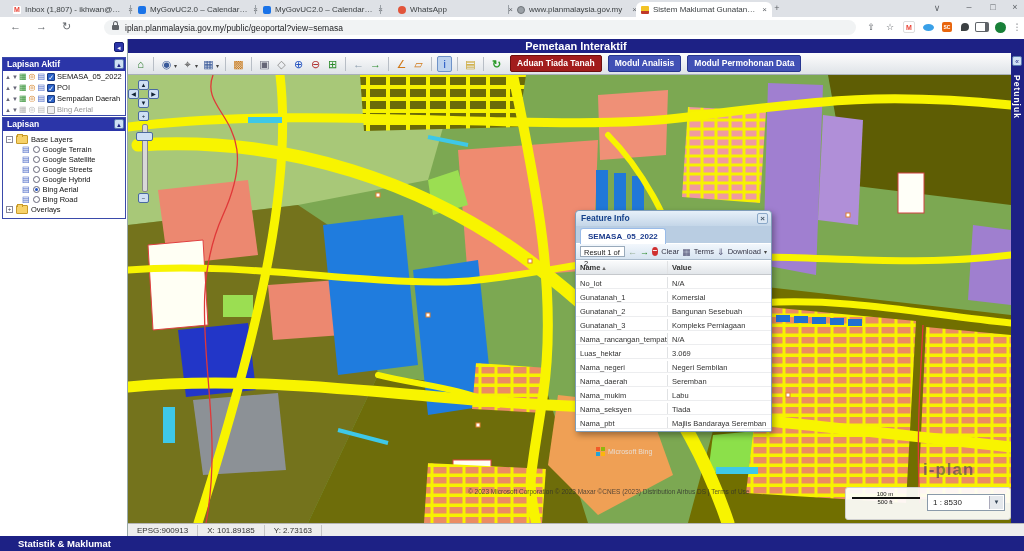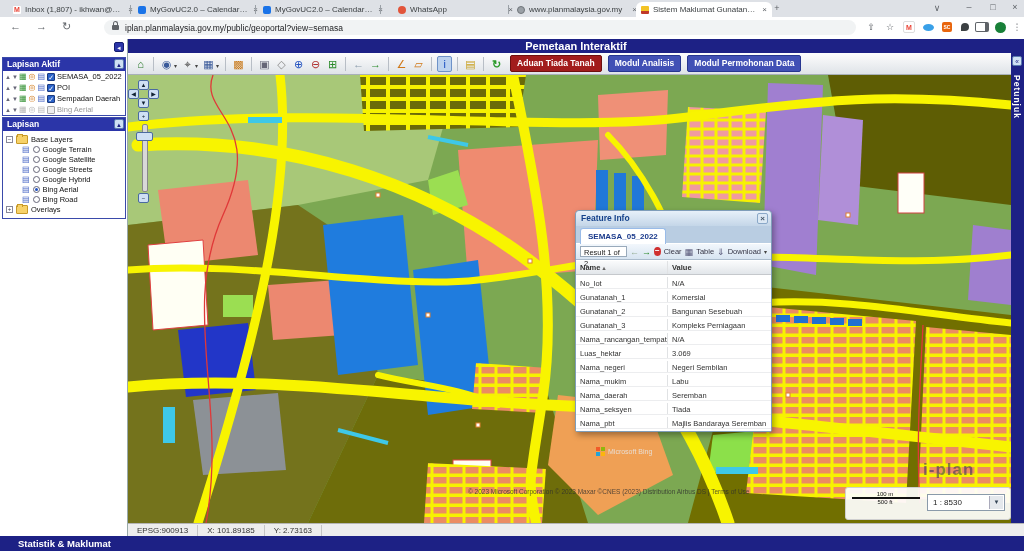--- a/index.html
+++ b/index.html
@@ -463,21 +463,21 @@
   <div id="fi-tabs">
     <span id="fi-tab">SEMASA_05_2022</span>
   </div>
   <div id="fi-toolbar">
     <span id="fi-result">Result 1 of 2</span>
     <span class="fi-ic" style="color:#9ab09a;">←</span>
     <span class="fi-ic" style="color:#2a8a2a;font-weight:bold;">→</span>
     <span class="clearic">−</span>
     <span class="fi-lbl">Clear</span>
     <span class="fi-ic">▦</span>
-    <span class="fi-lbl">Table</span>
+    <span class="fi-lbl">Terms</span>
     <span class="fi-ic">⇓</span>
     <span class="fi-lbl">Download</span>
     <span class="caret" style="margin:0;">▾</span>
   </div>
   <div id="fi-grid">
     <div class="fi-hrow">
       <span class="c-name"><span>Name</span><span class="sorta">▴</span></span>
       <span class="c-val">Value</span>
     </div>
     <div class="fi-row">
@@ -502,26 +502,26 @@
       </div>
     <div class="fi-row">
         <span class="c-name">Luas_hektar</span>
         <span class="c-val">3.069</span>
       </div>
     <div class="fi-row">
         <span class="c-name">Nama_negeri</span>
         <span class="c-val">Negeri Sembilan</span>
       </div>
     <div class="fi-row">
+        <span class="c-name">Nama_daerah</span>
+        <span class="c-val">Seremban</span>
+      </div>
+    <div class="fi-row">
         <span class="c-name">Nama_mukim</span>
         <span class="c-val">Labu</span>
-      </div>
-    <div class="fi-row">
-        <span class="c-name">Nama_daerah</span>
-        <span class="c-val">Seremban</span>
       </div>
     <div class="fi-row">
         <span class="c-name">Nama_seksyen</span>
         <span class="c-val">Tiada</span>
       </div>
     <div class="fi-row">
         <span class="c-name">Nama_pbt</span>
         <span class="c-val">Majlis Bandaraya Seremban</span>
       </div>
     <div class="fi-row">

